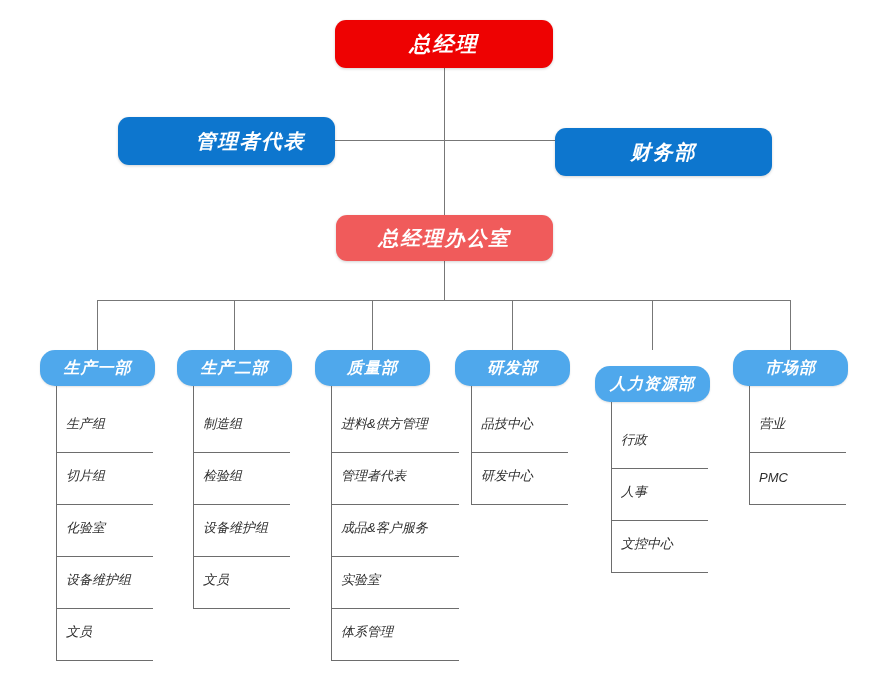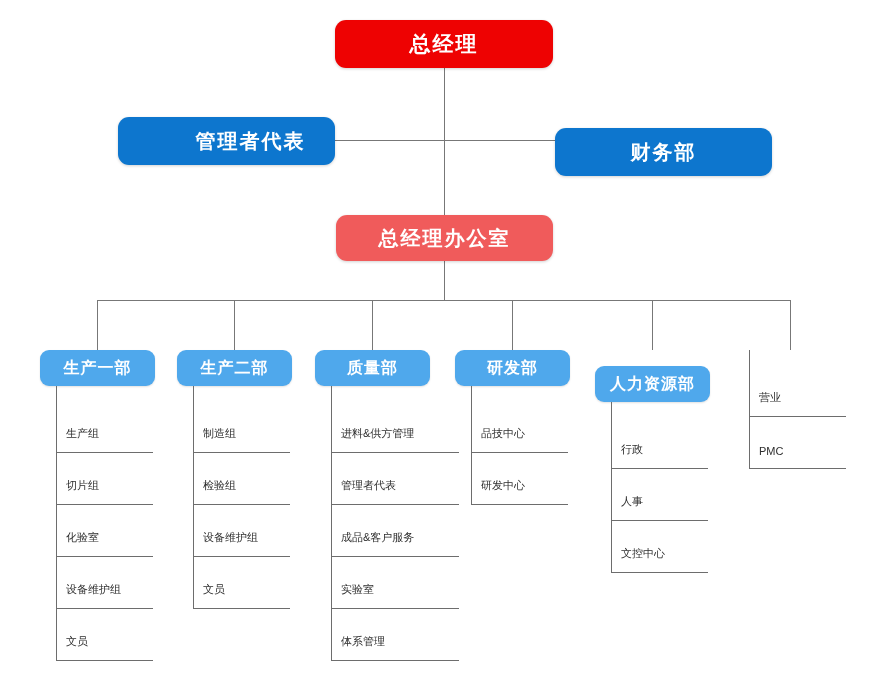--- a/index.html
+++ b/index.html
@@ -1,49 +1,50 @@
 <!DOCTYPE html>
 <html><head>
 <meta charset="utf-8">
 <style>
   html,body { margin:0; padding:0; background:#ffffff; }
   .stage {
     position:relative; width:880px; height:686px; background:#ffffff; overflow:hidden;
     font-family:"Liberation Sans","DejaVu Sans",sans-serif;
+    font-style:italic;
   }
   
   .line { position:absolute; background:#777777; }
   .line.v { width:1px; }
   .line.h { height:1px; }
 
   
   .node {
     position:absolute; display:flex; align-items:center; justify-content:center;
     color:#ffffff; font-weight:bold; box-sizing:border-box;
     box-shadow:0 1px 3px rgba(0,0,0,0.18);
   }
   .node.root   { left:335px; top:20px;  width:218px; height:48px; background:#ee0202; border-radius:11px; font-size:21px; letter-spacing:2px; }
   .node.rep    { left:118px; top:117px; width:217px; height:48px; background:#0d76ce; border-radius:11px; font-size:20px; letter-spacing:2px;padding-left:48px; }
   .node.fin    { left:555px; top:128px; width:217px; height:48px; background:#0d76ce; border-radius:11px; font-size:20px; letter-spacing:2px; }
   .node.office { left:336px; top:215px; width:217px; height:46px; background:#f05b5b; border-radius:11px; font-size:20px; letter-spacing:2px; }
 
   
   .dept-col { position:absolute; top:350px; width:140px; }
   .dept-box {
-    width:115px; height:36px; background:#4fa8ec; border-radius:9px;
+    width:115px; height:36px; background:#4fa8ec; border-radius:15px;
     display:flex; align-items:center; justify-content:center;
     color:#ffffff; font-weight:bold; font-size:16px; letter-spacing:1px;
     box-shadow:0 1px 2px rgba(0,0,0,0.12);
   }
   .mlist { margin-left:16px; width:96px; border-left:1px solid #6d6d6d; }
   .mlist.wide { width:127px; }
   .mitem {
     height:52px; border-bottom:1px solid #6d6d6d; box-sizing:border-box;
-    display:flex; align-items:flex-end; padding:0 0 11px 9px;
-    color:#2e2e2e; font-size:11px; white-space:nowrap;
+    display:flex; align-items:flex-end; padding:0 0 19px 9px;
+    color:#2e2e2e; font-size:13px; white-space:nowrap;
   }
   .mitem:first-child { height:67px; }
 </style>
 </head>
 <body>
 
 <div class="stage">
 
   <div class="line v" style="left:444px; top:68px;  height:147px;"></div>
   <div class="line h" style="left:335px; top:140px; width:220px;"></div>
@@ -104,19 +105,20 @@
   <div class="dept-col" style="left:595px;margin-top:16px;">
     <div class="dept-box">人力资源部</div>
     <div class="mlist">
       <div class="mitem">行政</div>
       <div class="mitem">人事</div>
       <div class="mitem">文控中心</div>
     </div>
   </div>
 
   <div class="dept-col" style="left:733px;">
+    <div class="dept-box">市场部</div>
     <div class="mlist">
       <div class="mitem">营业</div>
       <div class="mitem">PMC</div>
     </div>
   </div>
 
 </div>
 
 </body></html>

